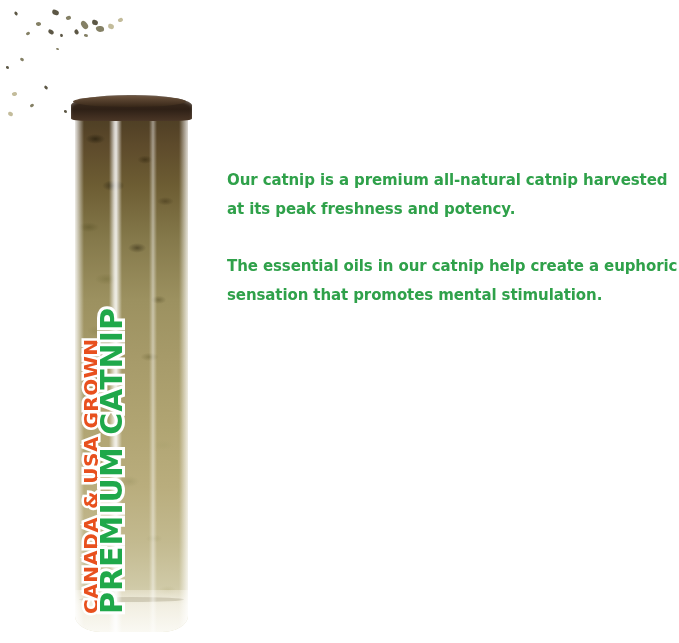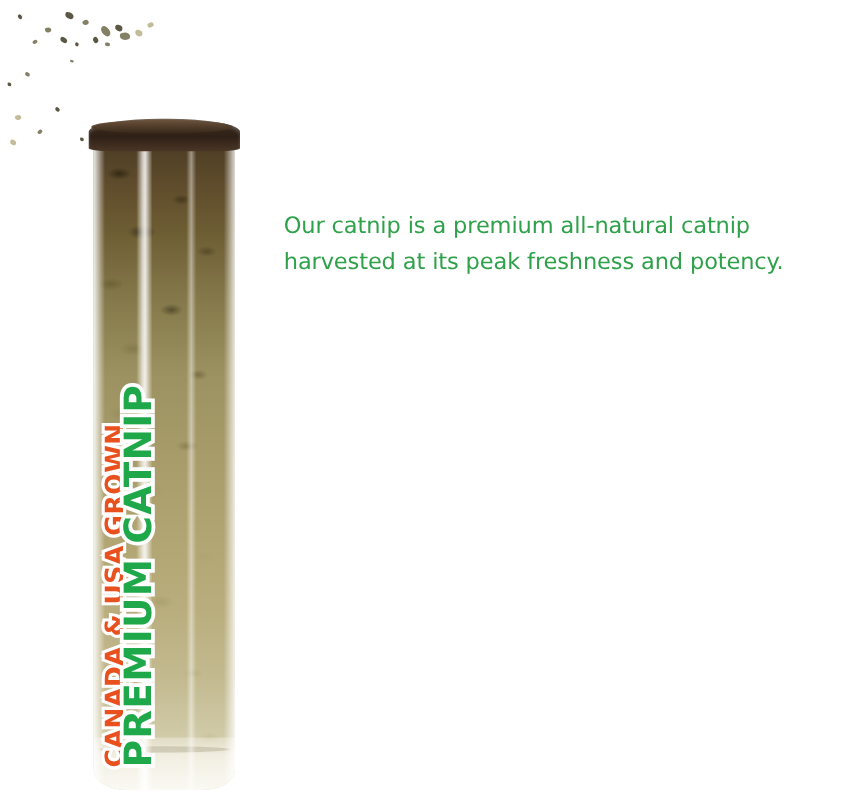--- a/index.html
+++ b/index.html
@@ -214,22 +214,22 @@
   
   #copy {
     position: absolute;
     left: 227px;
     top: 166px;
     width: 452px;
   }
   .para {
     color: #2fa14a;
     font-family: "DejaVu Sans", sans-serif;
-    font-weight: normal;
-    font-size: 18px;
+    font-weight: bold;
+    font-size: 15px;
     line-height: 29px;
     margin: 0 0 28px 0;
     letter-spacing: -0.1px;
   }
   .para:last-child { margin-bottom: 0; }
 </style>
 </head>
 <body>
 
 <div id="canvas">
@@ -274,15 +274,16 @@
     </div>
   </div>
 
   <div id="label-origin">
     <div class="label-col" id="label-grown">CANADA &amp; USA GROWN</div>
     <div class="label-col" id="label-premium">PREMIUM CATNIP</div>
   </div>
 
   <div id="copy">
     <p class="para">Our catnip is a premium all-natural catnip harvested at its peak freshness and potency.</p>
+    <p class="para">The essential oils in our catnip help create a euphoric sensation that promotes mental stimulation.</p>
   </div>
 
 </div>
 
 </body></html>

